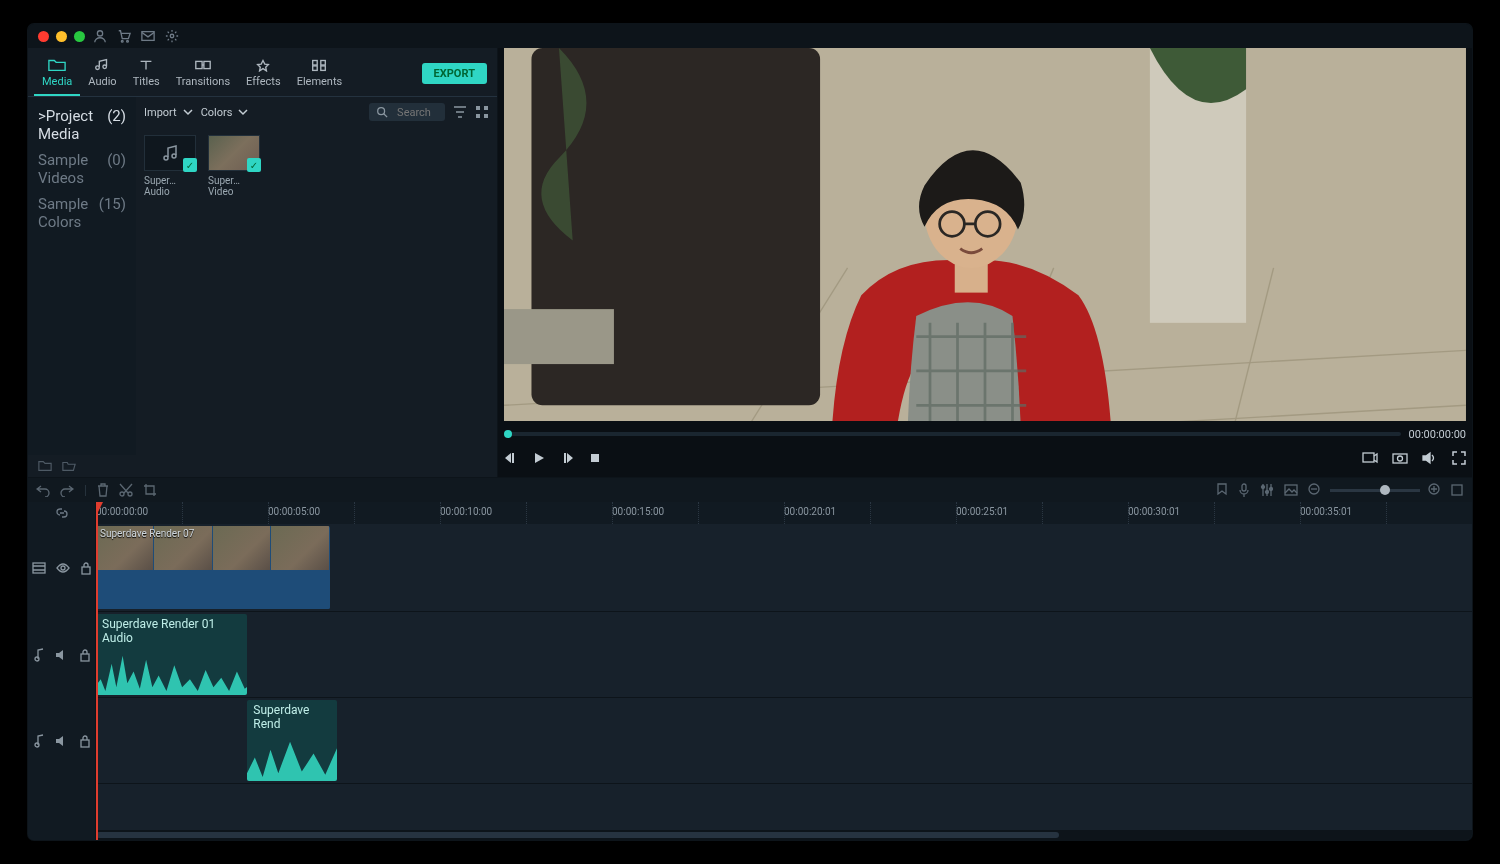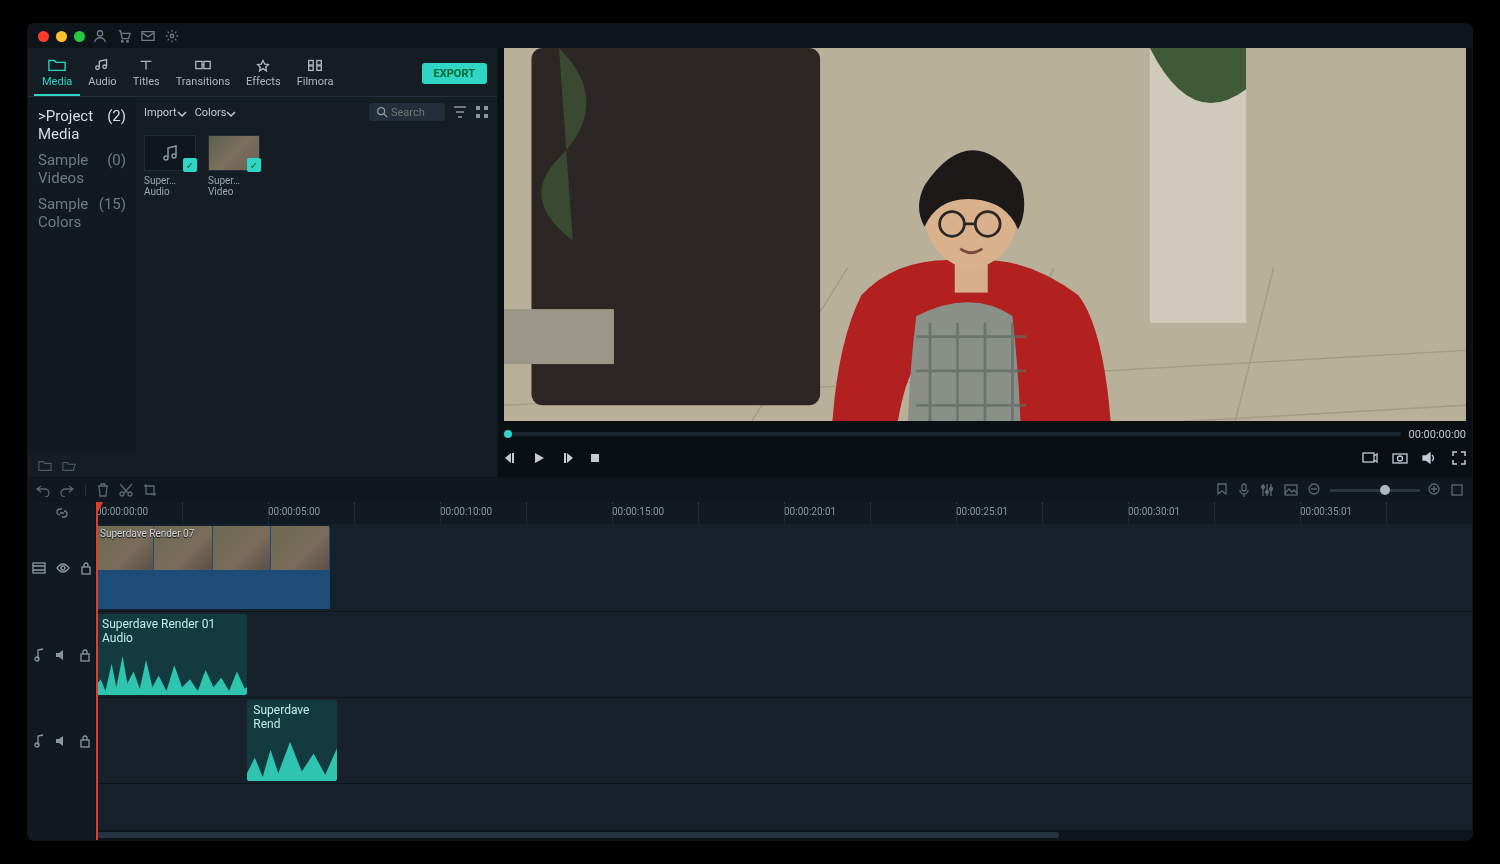--- a/index.html
+++ b/index.html
@@ -41,25 +41,25 @@
   .tab .ico{width:18px;height:14px;}
   .tabs-spacer{flex:1;}
   .exportbtn{background:var(--accent);color:#063;border:none;padding:4px 12px;border-radius:3px;font-size:11px;font-weight:700;cursor:pointer;margin-right:4px;margin-bottom:4px;}
   
   .leftsplit{display:flex;flex:1;min-height:0;border-top:1px solid var(--line);}
   .sidebar{flex:0 0 108px;background:#111a22;padding:6px 6px;font-size:15px;}
   .side-item{display:flex;justify-content:space-between;color:var(--muted);padding:4px 4px;cursor:pointer;}
   .side-item.active{color:#d6dde4;}
   .mediapane{flex:1;display:flex;flex-direction:column;background:var(--panel);}
   .mediabar{display:flex;align-items:center;gap:8px;padding:6px 8px;font-size:11px;color:var(--text);}
-  .dd{display:flex;align-items:flex-end;cursor:pointer;color:#c3ccd3;}
+  .dd{display:flex;align-items:center;gap:6px;cursor:pointer;color:#c3ccd3;}
   .chev{width:10px;height:10px;}
   .mediabar .spacer{flex:1;}
   .search{display:flex;align-items:center;background:#222f3a;border-radius:3px;padding:2px 6px;min-width:70px;height:18px;}
-  .search input{background:transparent;border:none;outline:none;color:#c3ccd3;font-size:11px;width:50px;}
+  .search input{background:transparent;border:none;outline:none;color:#c3ccd3;font-size:11px;width:50px;text-align:center;}
   .mediagrid{flex:1;padding:8px;display:flex;gap:12px;align-items:flex-start;}
   .thumb{width:52px;display:flex;flex-direction:column;align-items:center;gap:4px;font-size:10px;color:#9aa7b0;position:relative;}
   .thumb .box{width:52px;height:36px;background:#0f171e;border:1px solid #222f3a;position:relative;display:flex;align-items:center;justify-content:center;}
   .thumb .check{position:absolute;bottom:-2px;right:-2px;width:14px;height:14px;background:var(--accent);color:#063;border-radius:2px;display:flex;align-items:center;justify-content:center;font-size:10px;}
   .thumb .audio-ico{color:#7e8a94;}
   .thumb.video .box{background:linear-gradient(135deg,#5a614e 0%, #7c6f5c 50%, #6e5d52 100%);}
   .leftfoot{height:22px;display:flex;align-items:center;gap:10px;padding:0 10px;color:#4e5a65;}
   
   .preview{flex:1;margin:0 6px 4px 6px;background:#000;position:relative;overflow:hidden;}
   .scene{position:absolute;inset:0;}
@@ -196,21 +196,21 @@
         </div>
         <div class="tab">
           <span class="ico">
                 <svg viewBox="0 0 20 14" width="20" height="14" fill="none" stroke="currentColor" stroke-width="1.5">
                   <rect x="3" y="2" width="5" height="5"></rect>
                   <rect x="12" y="2" width="5" height="5"></rect>
                   <rect x="3" y="8" width="5" height="5"></rect>
                   <rect x="12" y="8" width="5" height="5"></rect>
                 </svg>
               </span>
-          <span>Filmora</span>
+          <span>Elements</span>
         </div>
         <div class="tabs-spacer"></div>
         <button class="exportbtn">EXPORT</button>
       </div>
 
       <div class="leftsplit">
         <div class="sidebar">
           <div class="side-item active">
             <span><span>&gt;</span><span>Project Media</span></span>
             <span>(2)</span>

